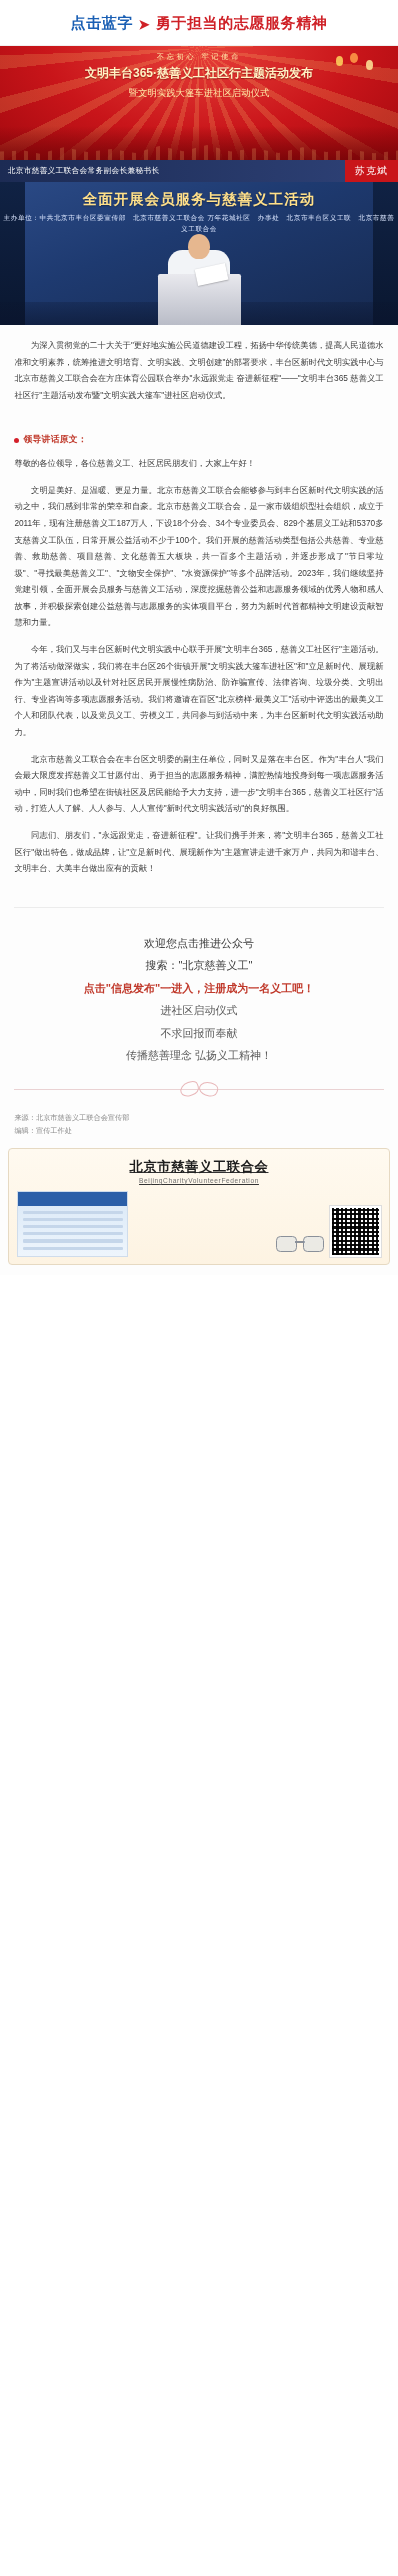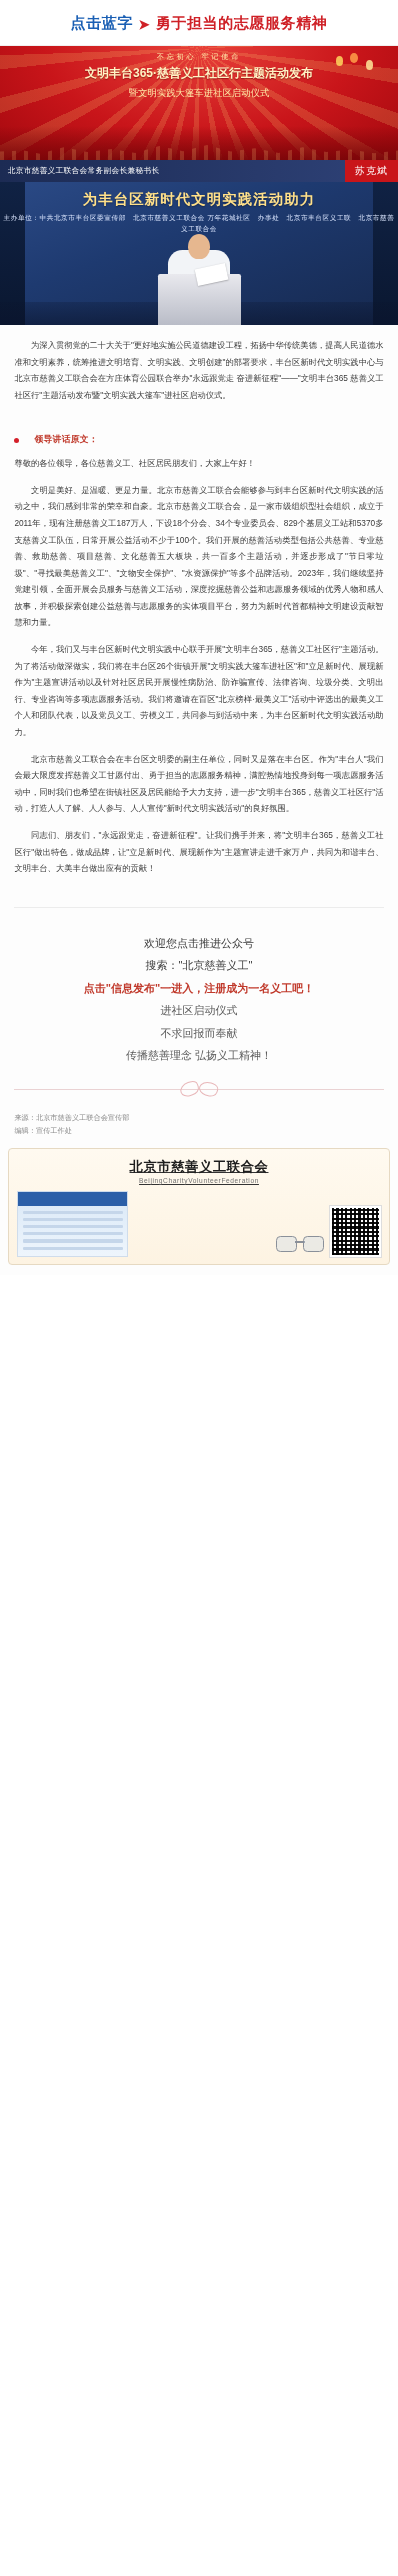--- a/index.html
+++ b/index.html
@@ -228,21 +228,21 @@
     text-align: justify;
     margin: 0 0 10px;
     text-indent: 2em;
   }
   .para.noindent { text-indent: 0; }
 
   
   .section-head {
     display: flex;
     align-items: center;
-    gap: 15px;
+    gap: 4px;
     margin: 3.3px 0 8.8px;
   }
   .section-head .dot {
     width: 5px; height: 5px;
     border-radius: 50%;
     background: #d4202a;
     display: inline-block;
     flex: none;
   }
   .section-head .txt {
@@ -419,21 +419,21 @@
   </div>
 
   <div class="speaker-bar">
     <div class="name-left">北京市慈善义工联合会常务副会长兼秘书长</div>
     <div class="name-right">苏克斌</div>
   </div>
 
   <div class="photo">
     <div class="side-bar-l"></div>
     <div class="side-bar-r"></div>
-    <div class="backdrop-text">为丰台区新时代文明实践活动助力</div>
+    <div class="backdrop-text">全面开展会员服务与慈善义工活动</div>
     <div class="backdrop-sub">主办单位：中共北京市丰台区委宣传部　北京市慈善义工联合会
 万年花城社区　办事处　北京市丰台区义工联　北京市慈善义工联合会</div>
     <div class="floor"></div>
     <div class="person-body"></div>
     <div class="person-head"></div>
     <div class="podium"></div>
     <div class="paper"></div>
   </div>
 
   <div class="content">

